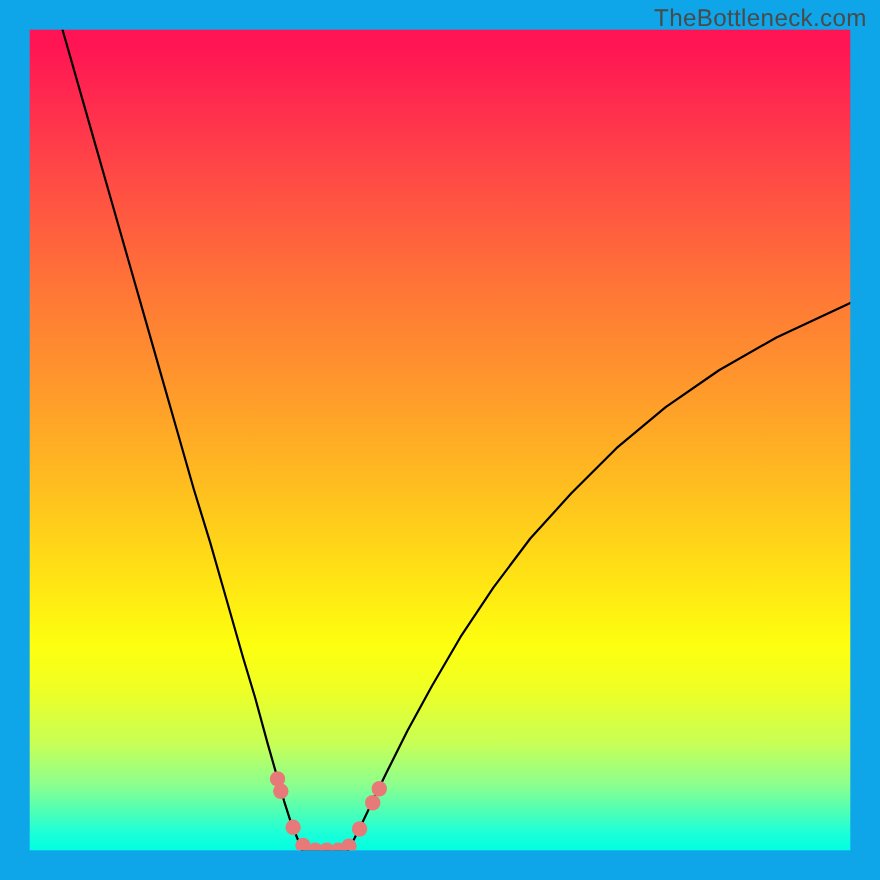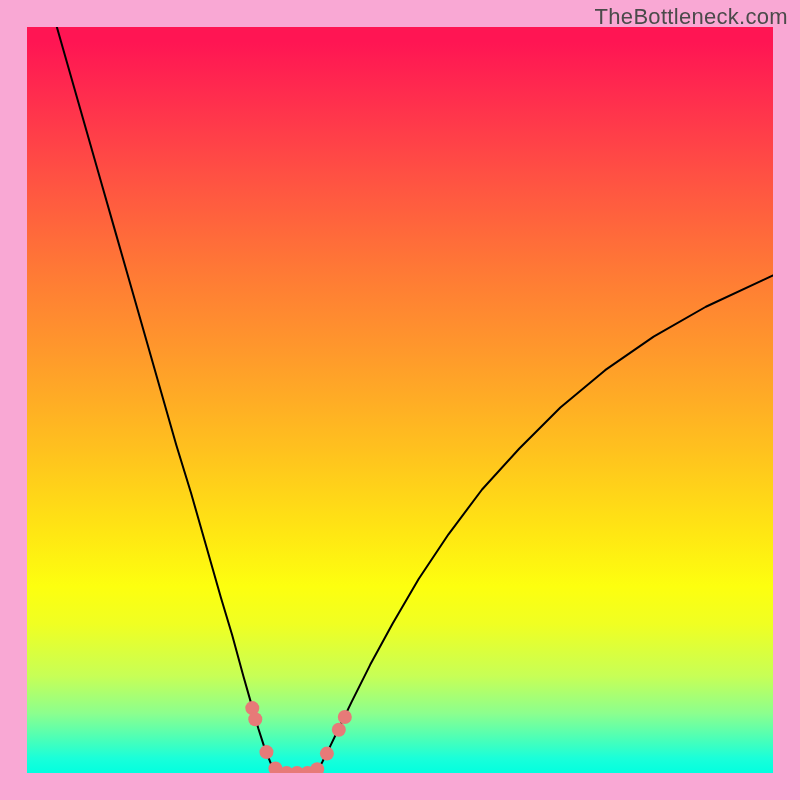--- a/index.html
+++ b/index.html
@@ -7,21 +7,21 @@
     padding: 0;
     width: 800px;
     height: 800px;
     overflow: hidden;
     font-family: Arial, Helvetica, sans-serif;
   }
   .frame {
     position: relative;
     width: 800px;
     height: 800px;
-    background: #f9a8d4;
+    background: #0ea5e9;
   }
   .watermark {
     position: absolute;
     top: 4px;
     right: 12px;
     color: #4a4a4a;
     font-size: 22px;
     font-weight: 500;
     letter-spacing: 0.3px;
     z-index: 10;

